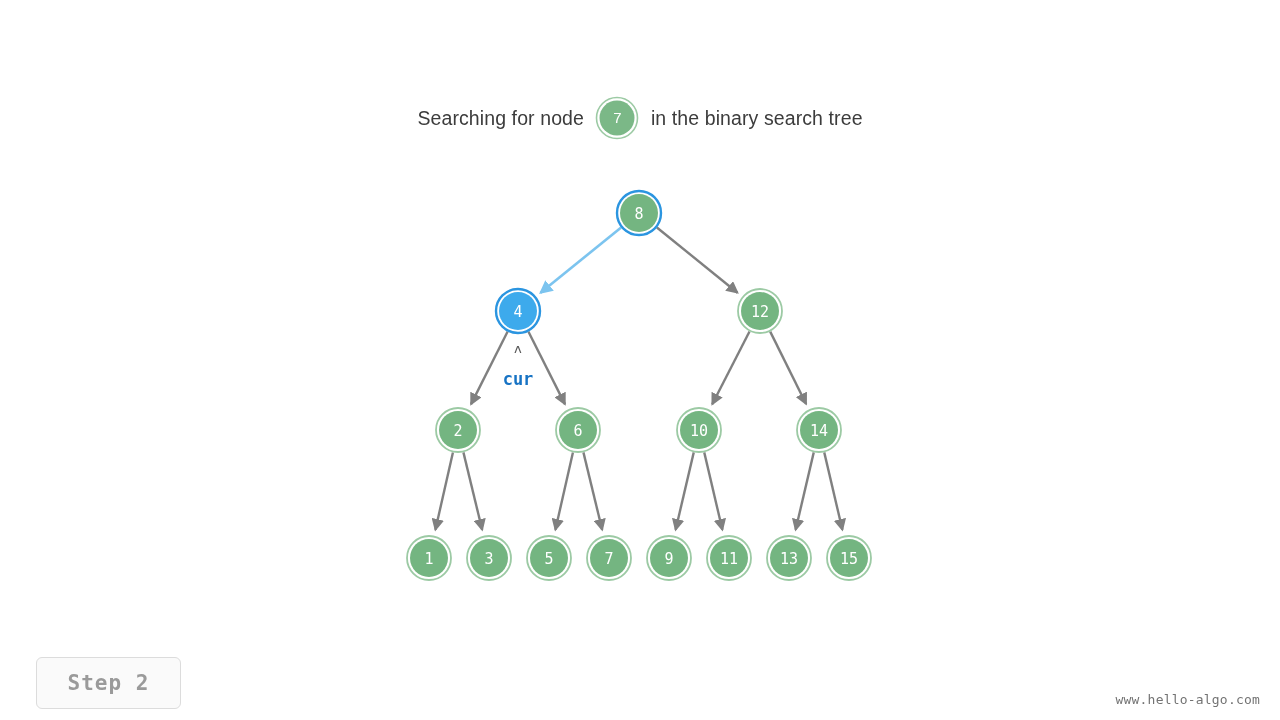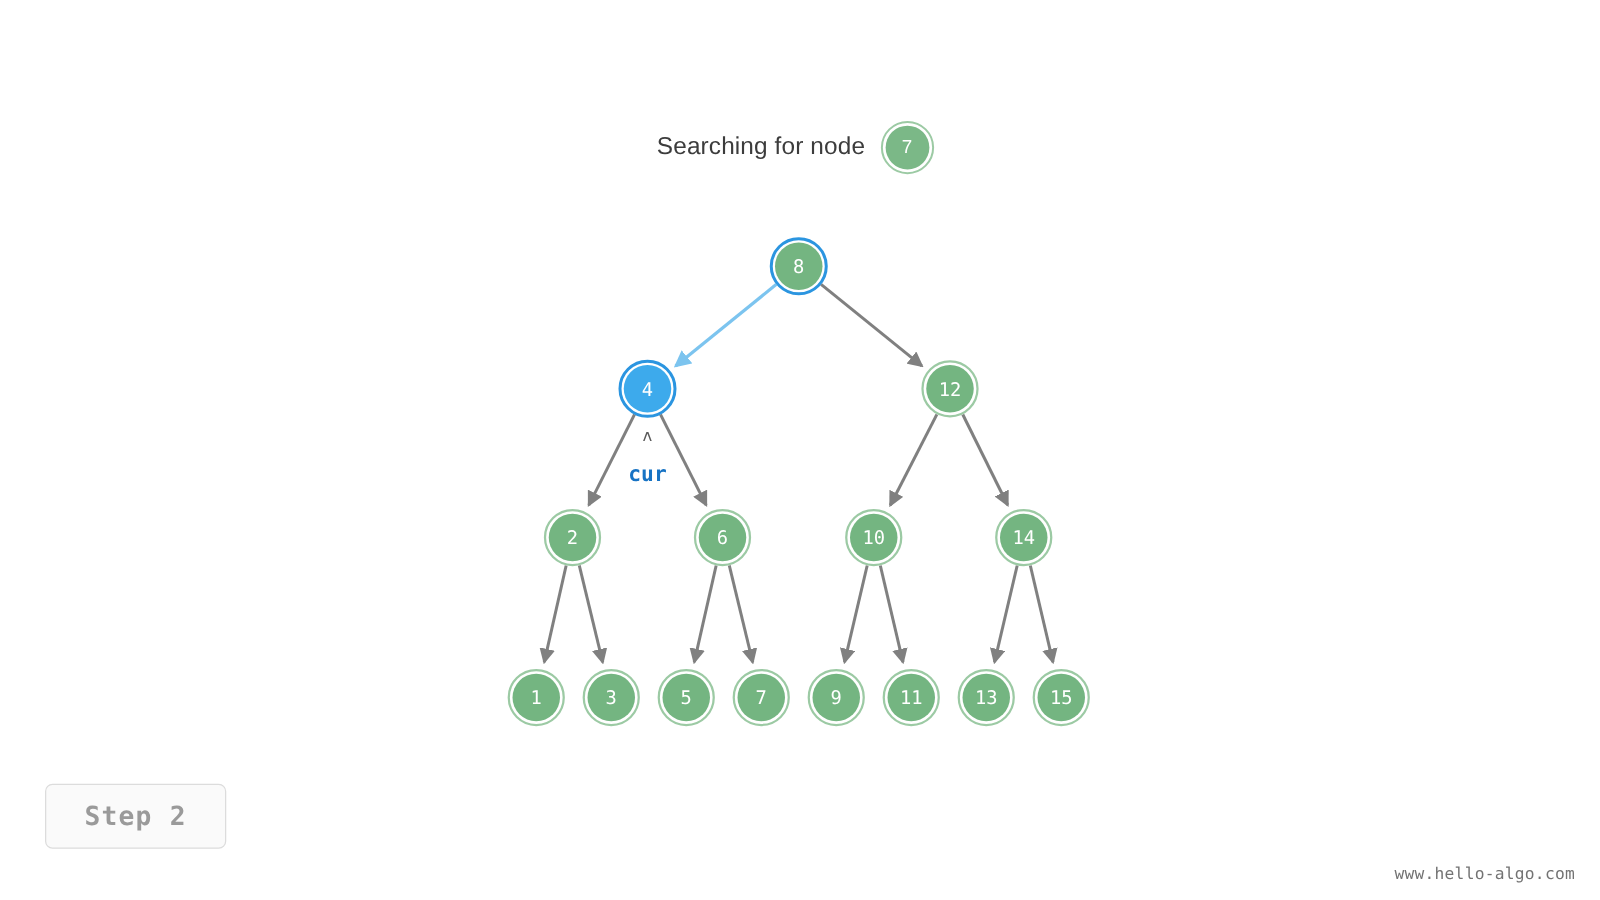--- a/index.html
+++ b/index.html
@@ -79,21 +79,21 @@
     font-size: 17px;
     font-weight: bold;
     fill: #1773c4;
     text-anchor: middle;
   }
 
   
   #step-badge {
     position: absolute;
     left: 36px;
-    top: 627px;
+    top: 657px;
     width: 145px;
     height: 52px;
     box-sizing: border-box;
     border: 1px solid #dcdcdc;
     border-radius: 6px;
     background: #fafafa;
     display: flex;
     align-items: center;
     justify-content: center;
   }
@@ -121,20 +121,21 @@
 
 <div id="title-bar">
   <span class="title-text">Searching for node</span>
   <span class="title-node">
     <svg width="44" height="44" viewBox="0 0 44 44">
       <circle cx="22" cy="22" r="20.5" fill="none" stroke="#9ccaa4" stroke-width="1.6"></circle>
       <circle cx="22" cy="22" r="17.5" fill="#7bb887"></circle>
     </svg>
     <span class="tn-label">7</span>
   </span>
+  <span class="title-text">in the binary search tree</span>
 </div>
 
 <svg id="tree-canvas" viewBox="0 0 1280 720">
   <defs>
     <marker id="arrow-gray" viewBox="0 0 10 10" refX="8.6" refY="5" markerWidth="5.2" markerHeight="5.2" orient="auto-start-reverse">
       <path d="M 0 0 L 10 5 L 0 10 z" fill="#808080"></path>
     </marker>
     <marker id="arrow-blue" viewBox="0 0 10 10" refX="8.6" refY="5" markerWidth="5.2" markerHeight="5.2" orient="auto-start-reverse">
       <path d="M 0 0 L 10 5 L 0 10 z" fill="#7cc4ef"></path>
     </marker>

